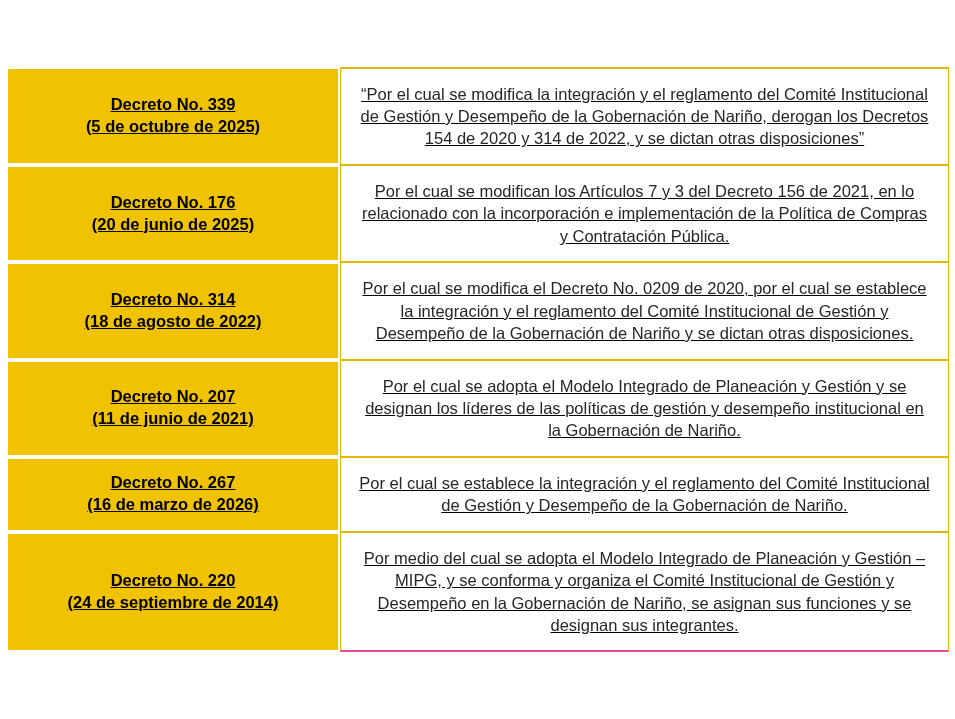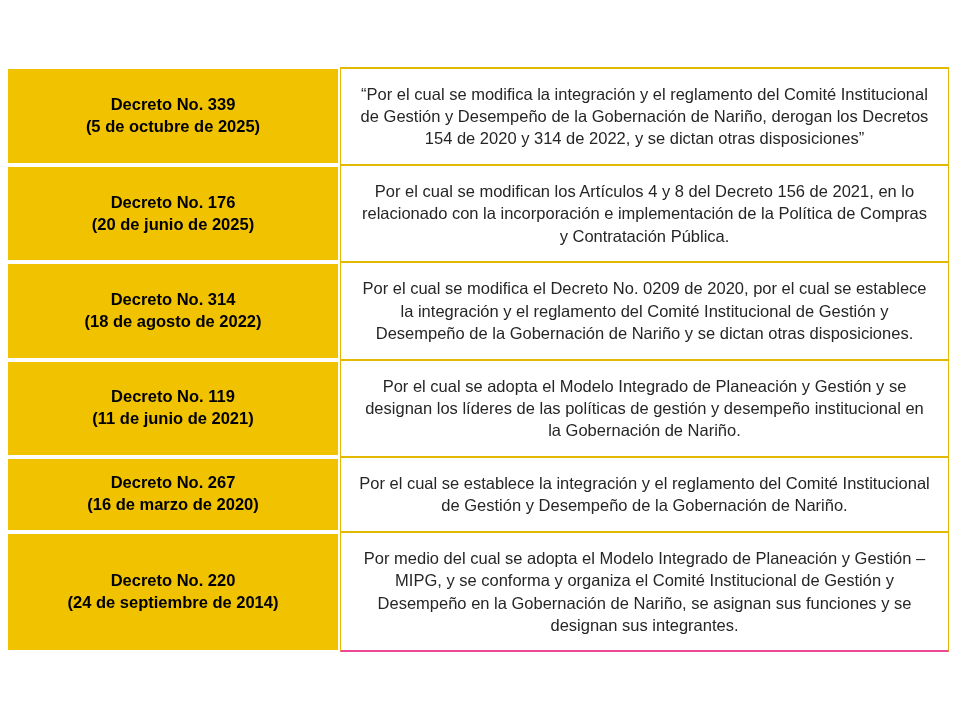--- a/index.html
+++ b/index.html
@@ -13,20 +13,21 @@
     font-family: "Liberation Sans", sans-serif;
     overflow: hidden;
   }
   .table-wrap {
     width: 955px;
     height: 719px;
     box-sizing: border-box;
     display: flex;
     align-items: center;
     justify-content: center;
+    text-decoration: underline;
   }
   table.decretos {
     border-collapse: separate;
     border-spacing: 0;
     width: 943px;
     margin: 0 auto;
     table-layout: fixed;
   }
   table.decretos td {
     vertical-align: middle;
@@ -74,40 +75,40 @@
           <span class="line">Decreto No. 339</span>
           <span class="line">(5 de octubre de 2025)</span>
         </td>
         <td class="col-desc">“Por el cual se modifica la integración y el reglamento del Comité Institucional de Gestión y Desempeño de la Gobernación de Nariño, derogan los Decretos 154 de 2020 y 314 de 2022, y se dictan otras disposiciones”</td>
       </tr>
       <tr>
         <td class="col-decreto">
           <span class="line">Decreto No. 176</span>
           <span class="line">(20 de junio de 2025)</span>
         </td>
-        <td class="col-desc">Por el cual se modifican los Artículos 4 y 8 del Decreto 156 de 2021, en lo relacionado con la incorporación e implementación de la Política de Compras y Contratación Pública.</td>
+        <td class="col-desc">Por el cual se modifican los Artículos 7 y 3 del Decreto 156 de 2021, en lo relacionado con la incorporación e implementación de la Política de Compras y Contratación Pública.</td>
       </tr>
       <tr>
         <td class="col-decreto">
           <span class="line">Decreto No. 314</span>
           <span class="line">(18 de agosto de 2022)</span>
         </td>
         <td class="col-desc">Por el cual se modifica el Decreto No. 0209 de 2020, por el cual se establece la integración y el reglamento del Comité Institucional de Gestión y Desempeño de la Gobernación de Nariño y se dictan otras disposiciones.</td>
       </tr>
       <tr>
         <td class="col-decreto">
-          <span class="line">Decreto No. 119</span>
+          <span class="line">Decreto No. 207</span>
           <span class="line">(11 de junio de 2021)</span>
         </td>
         <td class="col-desc">Por el cual se adopta el Modelo Integrado de Planeación y Gestión y se designan los líderes de las políticas de gestión y desempeño institucional en la Gobernación de Nariño.</td>
       </tr>
       <tr>
         <td class="col-decreto">
           <span class="line">Decreto No. 267</span>
-          <span class="line">(16 de marzo de 2020)</span>
+          <span class="line">(16 de marzo de 2026)</span>
         </td>
         <td class="col-desc">Por el cual se establece la integración y el reglamento del Comité Institucional de Gestión y Desempeño de la Gobernación de Nariño.</td>
       </tr>
       <tr>
         <td class="col-decreto">
           <span class="line">Decreto No. 220</span>
           <span class="line">(24 de septiembre de 2014)</span>
         </td>
         <td class="col-desc">Por medio del cual se adopta el Modelo Integrado de Planeación y Gestión – MIPG, y se conforma y organiza el Comité Institucional de Gestión y Desempeño en la Gobernación de Nariño, se asignan sus funciones y se designan sus integrantes.</td>
       </tr>

